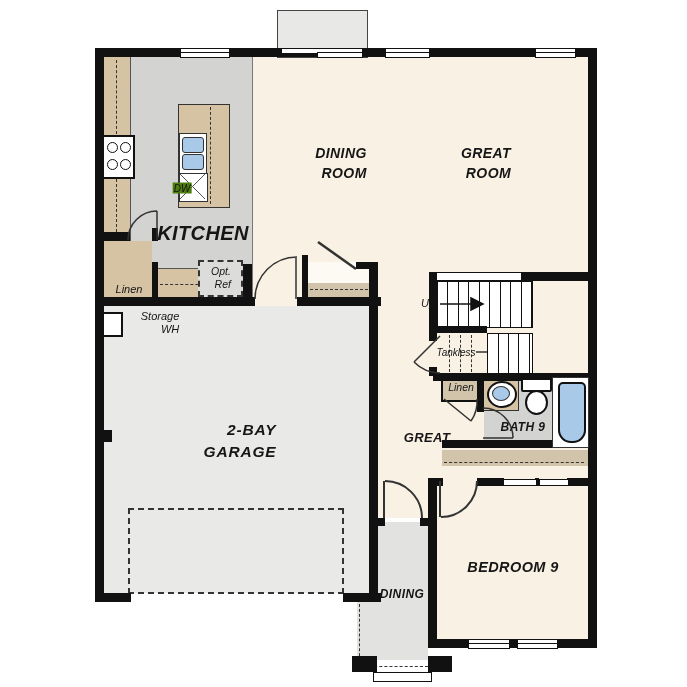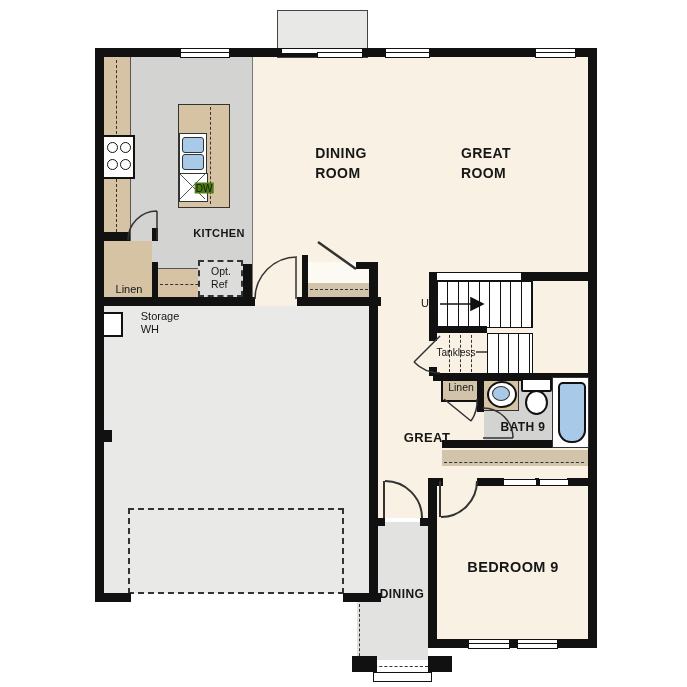--- a/index.html
+++ b/index.html
@@ -4,21 +4,21 @@
 <style>
   html,body{margin:0;padding:0;background:#fff;}
   #plan{position:relative;width:687px;height:687px;background:#ffffff;overflow:hidden;
         font-family:"Liberation Sans",sans-serif;}
   .abs{position:absolute;}
   .wall{position:absolute;background:#111;}
   .win{position:absolute;background:#fff;border:1px solid #111;
        background-image:linear-gradient(to bottom,transparent calc(50% - 1px),#111 calc(50% - 1px),#111 calc(50% + 0px),transparent calc(50% + 0px));}
   .panel{position:absolute;background:#fff;border:1px solid #111;}
   .lbl{position:absolute;transform:translate(-50%,-50%);font-weight:bold;color:#161616;
-       text-align:left;white-space:nowrap;letter-spacing:.4px;}
+       text-align:right;white-space:nowrap;letter-spacing:.4px;font-style:italic;}
   .lbl span{display:block;}
   .sm{font-weight:normal;letter-spacing:0;}
   .vd{position:absolute;width:0;border-left:1px dashed #333;}
   .hd{position:absolute;height:0;border-top:1px dashed #333;}
   .treads{position:absolute;border:1px solid #111;
           background:repeating-linear-gradient(to right,#fff 0px,#fff 9.5px,#111 9.5px,#111 10.5px);}
   svg{position:absolute;left:0;top:0;}
 </style>
 </head>
 <body>
@@ -139,52 +139,56 @@
       <path d="M441,517 A36,36 0 0 0 477,481 M440,481 L440,517" stroke-width="2"></path>
       <path d="M476,352 L487,352"></path>
       <path stroke="#555" stroke-width="1" d="M180,174 L205,199 M205,174 L180,199"></path>
     </g>
     <g stroke="#111" stroke-width="1.5" fill="#111">
       <path d="M440,304 L471,304"></path>
       <polygon points="471,298 483,304 471,310"></polygon>
     </g>
   </svg>
 
-  <div class="lbl" style="left:203px;top:233px;font-size:11px;margin-left:16px;">
+  <div class="lbl" style="left:203px;top:233px;font-size:20px;">
       <span>KITCHEN</span>
     </div>
   <div class="lbl" style="left:341px;top:163px;font-size:14px;line-height:20px;">
     <span>DINING</span>
       <span>ROOM</span>
   </div>
   <div class="lbl" style="left:486px;top:163px;font-size:14px;line-height:20px;">
     <span>GREAT</span>
       <span>ROOM</span>
   </div>
+  <div class="lbl" style="left:240px;top:441px;font-size:15.5px;line-height:22px;letter-spacing:.8px;">
+    <span>2-BAY</span>
+      <span>GARAGE</span>
+  </div>
   <div class="lbl" style="left:427px;top:437px;font-size:13px;">
       <span>GREAT</span>
     </div>
   <div class="lbl" style="left:523px;top:427px;font-size:12px;">
       <span>BATH 9</span>
     </div>
   <div class="lbl" style="left:513px;top:567px;font-size:14.5px;">
       <span>BEDROOM 9</span>
     </div>
   <div class="lbl" style="left:402px;top:594px;font-size:12px;">
       <span>DINING</span>
     </div>
 
   <div class="lbl sm" style="left:129px;top:289px;font-size:11px;">
       <span>Linen</span>
     </div>
   <div class="lbl sm" style="left:221px;top:278px;font-size:10.5px;line-height:13px;">
     <span>Opt.</span>
       <span>Ref</span>
   </div>
-  <div class="lbl sm" style="left:204px;top:188px;font-size:10px;background:#4d7c0f;padding:0 1px;">
+  <div class="lbl sm" style="left:182px;top:188px;font-size:10px;background:#4d7c0f;padding:0 1px;">
       <span>DW</span>
     </div>
   <div class="lbl sm" style="left:160px;top:323px;font-size:11px;line-height:13px;">
     <span>Storage</span>
       <span>WH</span>
   </div>
   <div class="lbl sm" style="left:428px;top:303px;font-size:11px;">
       <span>Up</span>
     </div>
   <div class="lbl sm" style="left:456px;top:352px;font-size:10px;">

